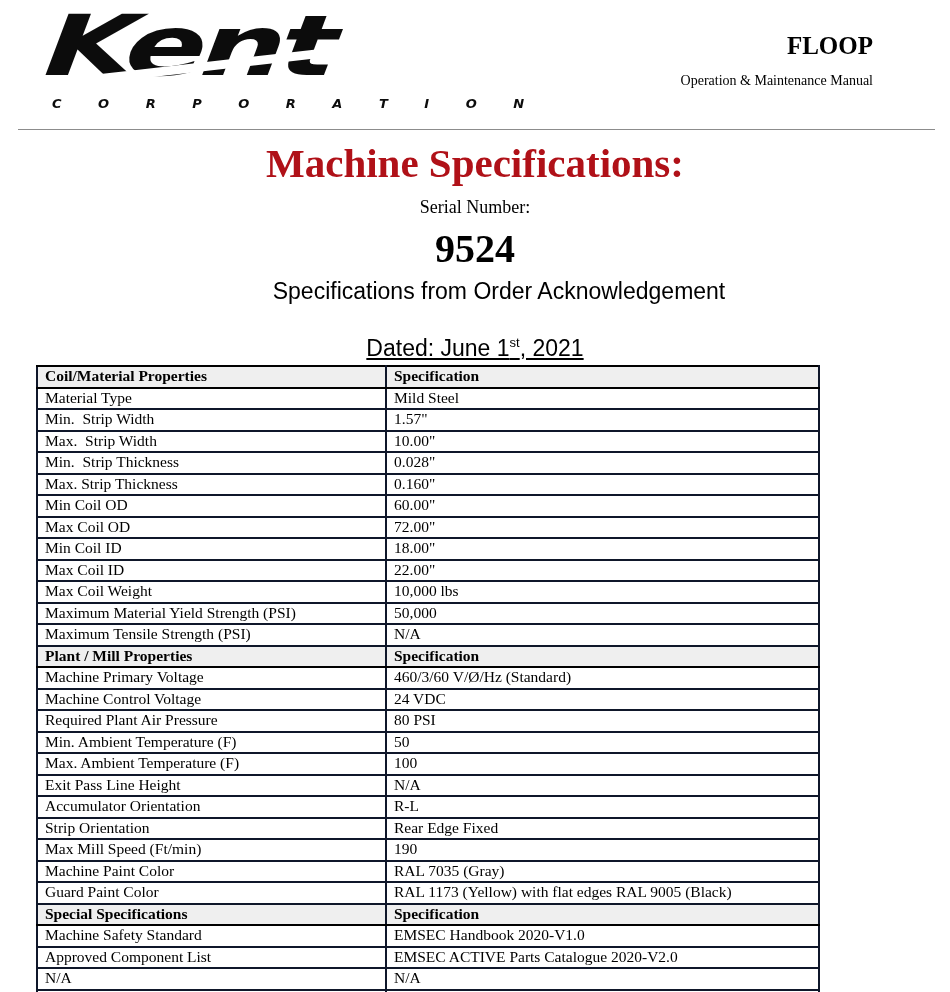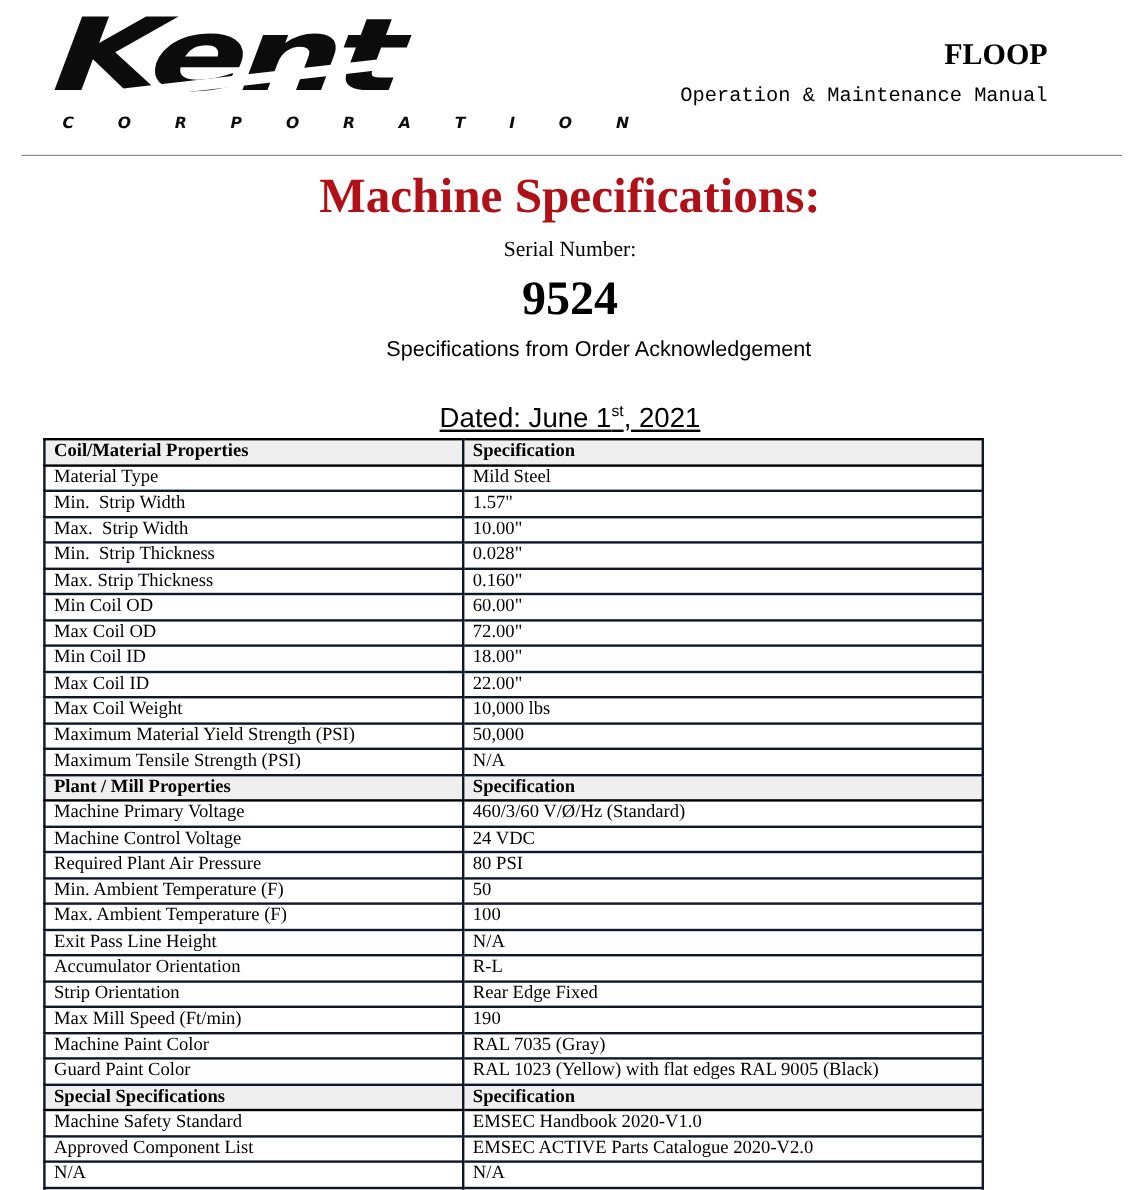--- a/index.html
+++ b/index.html
@@ -45,22 +45,22 @@
     color:#0c0c0c;white-space:nowrap;text-align:center;
   }
   .doc-id{
     position:absolute;right:77px;top:33px;text-align:right;
   }
   .doc-product{
     font-size:25px;font-weight:bold;line-height:26px;
     font-family:"Liberation Serif",serif;
   }
   .doc-manual{
-    margin-top:13px;font-size:17px;line-height:18px;
-    font-family:Liberation Mono, monospace;
+    margin-top:13px;font-size:14px;line-height:18px;
+    font-family:Liberation Serif, serif;
   }
   .header-rule{
     position:absolute;left:18px;top:129px;width:917px;height:1px;
     background:#8c8c8c;
   }
 
   
   .title-block{
     position:absolute;left:0;top:138px;width:950px;text-align:center;
   }
@@ -72,21 +72,21 @@
   .serial-label{
     font-family:"Liberation Serif",serif;
     font-size:18px;line-height:34px;margin-top:2px;
   }
   .serial-number{
     font-family:"Liberation Serif",serif;
     font-size:40px;line-height:46px;font-weight:bold;margin-top:2px;
   }
   .subtitle{
     font-family:"Liberation Sans",sans-serif;
-    font-size:18px;line-height:31px;margin-top:4px;padding-left:48px;
+    font-size:23px;line-height:31px;margin-top:4px;padding-left:48px;
   }
   .date-line{
     font-family:"Liberation Sans",sans-serif;
     font-size:23px;line-height:31px;margin-top:20px;text-decoration:underline;
   }
   .date-line sup{font-size:13px;}
 
   
   table.spec-table{
     position:absolute;left:36px;top:365px;width:784px;
@@ -229,21 +229,21 @@
         <tr class="data-row">
           <td>Max Mill Speed (Ft/min)</td>
           <td>190</td>
         </tr>
         <tr class="data-row">
           <td>Machine Paint Color</td>
           <td>RAL 7035 (Gray)</td>
         </tr>
         <tr class="data-row">
           <td>Guard Paint Color</td>
-          <td>RAL 1023 (Yellow) with flat edges RAL 9005 (Black)</td>
+          <td>RAL 1173 (Yellow) with flat edges RAL 9005 (Black)</td>
         </tr>
         <tr class="section-header">
           <td>Special Specifications</td>
           <td>Specification</td>
         </tr>
         <tr class="data-row">
           <td>Machine Safety Standard</td>
           <td>EMSEC Handbook 2020-V1.0</td>
         </tr>
         <tr class="data-row">

